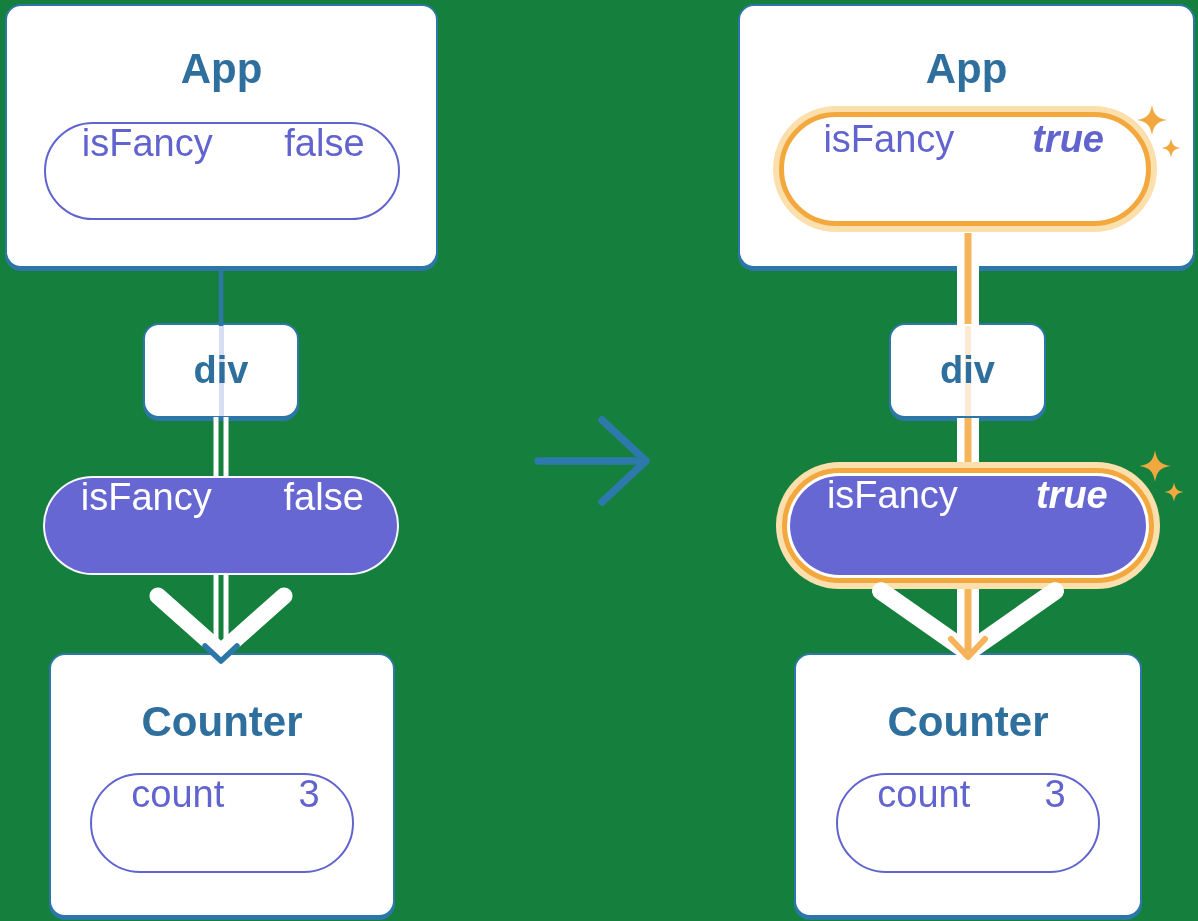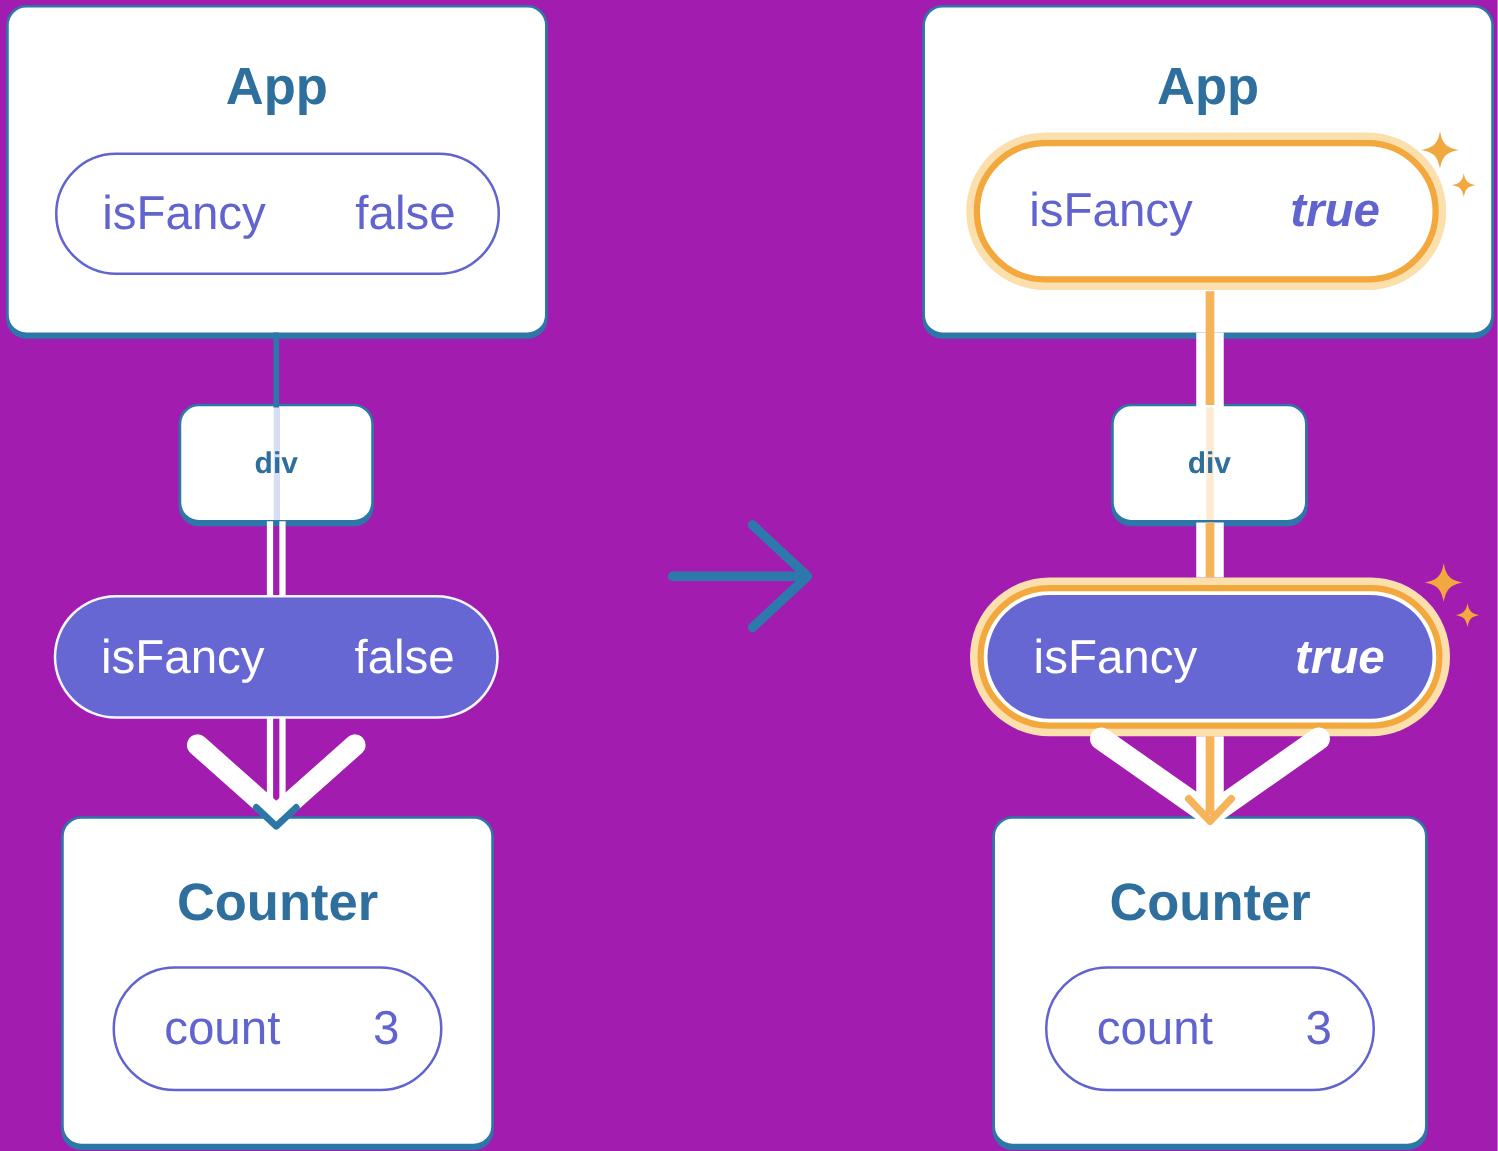--- a/index.html
+++ b/index.html
@@ -1,39 +1,39 @@
 <!DOCTYPE html>
 <html><head>
 <meta charset="utf-8">
 <style>
   html,body { margin:0; padding:0; }
   .stage {
     position:relative; width:1198px; height:921px;
-    background:#a21caf; overflow:hidden;
+    background:#15803d; overflow:hidden;
     font-family:"Liberation Sans", sans-serif;
   }
   .tree { position:absolute; left:0; top:0; width:0; height:0; }
 
   .card {
     position:absolute; background:#ffffff; box-sizing:border-box;
     border:2px solid #2d77a8; border-radius:16px;
     box-shadow:0 3px 0 #2d77a8;
   }
   .card-title {
     position:absolute; left:0; right:0; text-align:center;
     color:#2e6f9e; font-weight:600; font-size:42px; line-height:1;
   }
   .div-card { display:flex; align-items:center; justify-content:center; }
-  .div-label { position:relative; z-index:1; color:#2e6f9e; font-weight:600; font-size:24px; }
+  .div-label { position:relative; z-index:1; color:#2e6f9e; font-weight:600; font-size:38px; }
   .thru { position:absolute; top:0; bottom:0; z-index:0; }
   .thru.lavender { width:5px; left:calc(50% - 2.5px); background:#d8ddf6; }
   .thru.peach    { width:6px; left:calc(50% - 3px);  background:#fcebd2; }
 
   .pill {
-    position:absolute; display:flex; align-items:center;
+    position:absolute; display:flex; align-items:flex-start;
     border-radius:999px; box-sizing:border-box; overflow:hidden;
   }
   .pill .cell {
     display:flex; align-items:center; justify-content:center;
     font-size:38px; line-height:1;
   }
   .cell.k { flex:0 0 57.5%; }
   .cell.v { flex:1; }
   .cell.k2 { flex:0 0 66%; }
   .pill.outline { border:2.5px solid #6164cf; background:#ffffff; color:#6164cf; }

